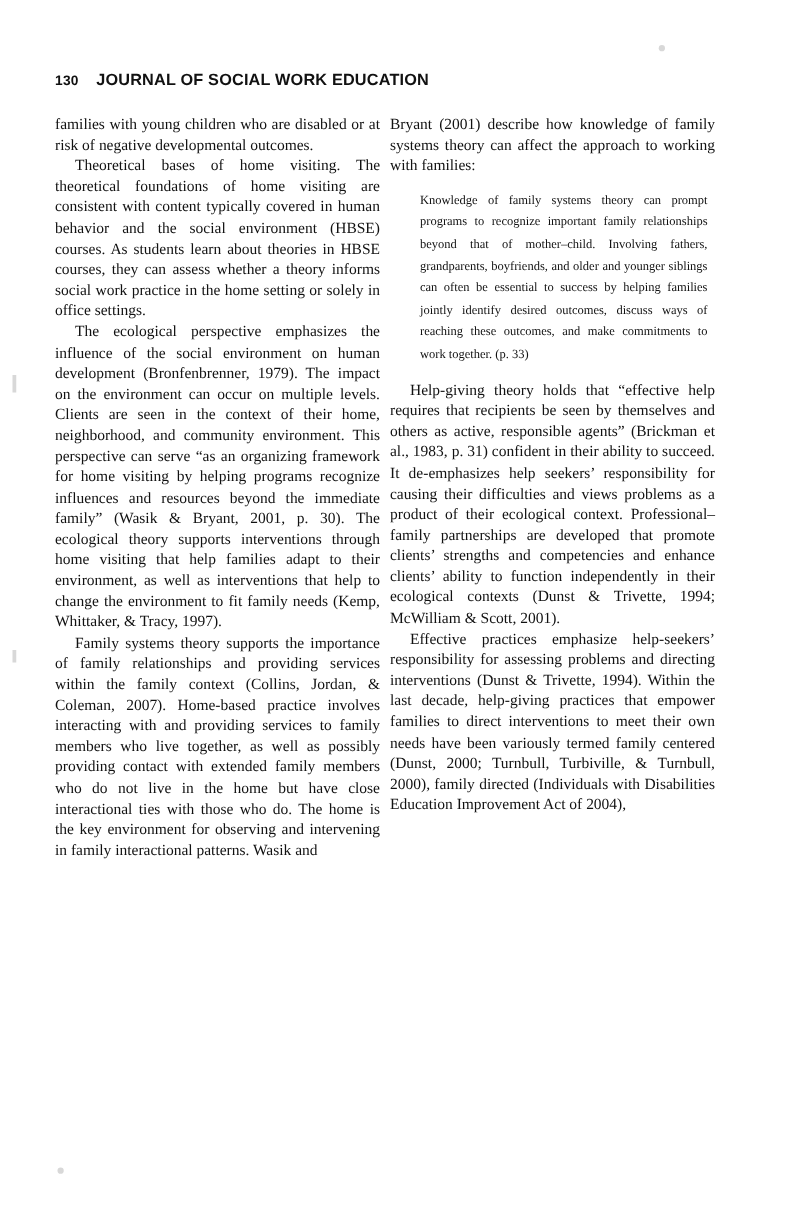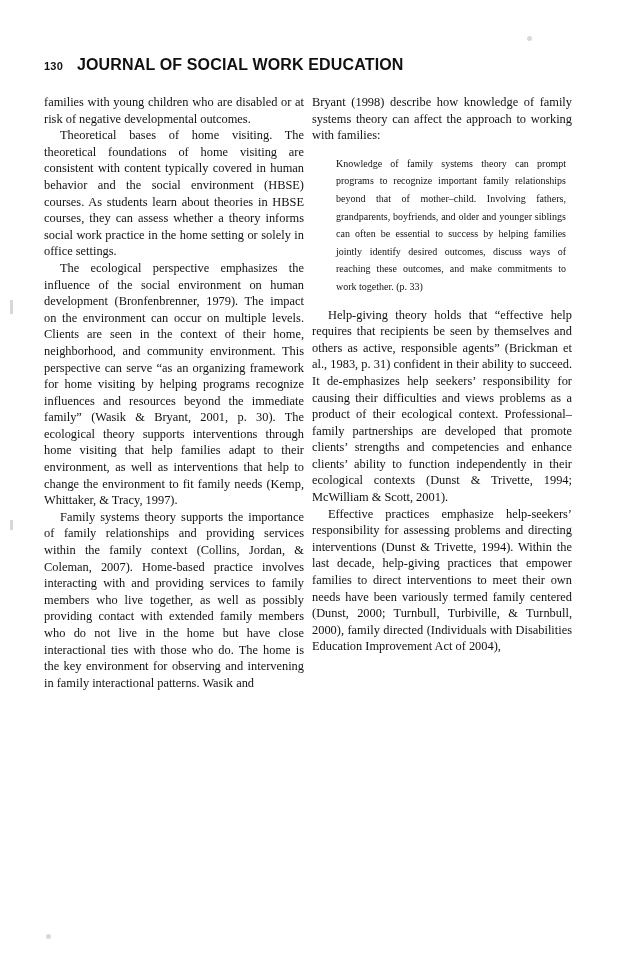--- a/index.html
+++ b/index.html
@@ -34,21 +34,21 @@
     color: #111;
   }
   .page-number {
     font-family: "Liberation Sans", sans-serif;
     font-weight: bold;
     font-size: 11px;
   }
   .journal-title {
     font-family: "Liberation Sans", sans-serif;
     font-weight: bold;
-    font-size: 16px;
+    font-size: 13px;
     letter-spacing: 0.15px;
   }
   .columns {
     display: flex;
     gap: 8px;
     align-items: flex-start;
   }
   .col {
     width: 260px;
     flex: 0 0 260px;
@@ -106,21 +106,21 @@
   <div class="columns">
 
     <div class="col">
       <p>families with young children who are disabled or at risk of negative developmental outcomes.</p>
       <p class="indent"><span class="italic-lead">Theoretical bases of home visiting.</span><span> The theoretical foundations of home visiting are consistent with content typically covered in human behavior and the social environment (HBSE) courses. As students learn about theories in HBSE courses, they can assess whether a theory informs social work practice in the home setting or solely in office settings.</span></p>
       <p class="indent">The ecological perspective emphasizes the influence of the social environment on human development (Bronfenbrenner, 1979). The impact on the environment can occur on multiple levels. Clients are seen in the context of their home, neighborhood, and community environment. This perspective can serve “as an organizing framework for home visiting by helping programs recognize influences and resources beyond the immediate family” (Wasik &amp; Bryant, 2001, p. 30). The ecological theory supports interventions through home visiting that help families adapt to their environment, as well as interventions that help to change the environment to fit family needs (Kemp, Whittaker, &amp; Tracy, 1997).</p>
       <p class="indent">Family systems theory supports the importance of family relationships and providing services within the family context (Collins, Jordan, &amp; Coleman, 2007). Home-based practice involves interacting with and providing services to family members who live together, as well as possibly providing contact with extended family members who do not live in the home but have close interactional ties with those who do. The home is the key environment for observing and intervening in family interactional patterns. Wasik and</p>
     </div>
 
     <div class="col">
-      <p>Bryant (1998) describe how knowledge of family systems theory can affect the approach to working with families:</p>
+      <p>Bryant (2001) describe how knowledge of family systems theory can affect the approach to working with families:</p>
       <div class="blockquote">
         <p>Knowledge of family systems theory can prompt programs to recognize important family relationships beyond that of mother–child. Involving fathers, grandparents, boyfriends, and older and younger siblings can often be essential to success by helping families jointly identify desired outcomes, discuss ways of reaching these outcomes, and make commitments to work together. (p. 33)</p>
       </div>
       <p class="indent">Help-giving theory holds that “effective help requires that recipients be seen by themselves and others as active, responsible agents” (Brickman et al., 1983, p. 31) confident in their ability to succeed. It de-emphasizes help seekers’ responsibility for causing their difficulties and views problems as a product of their ecological context. Professional–family partnerships are developed that promote clients’ strengths and competencies and enhance clients’ ability to function independently in their ecological contexts (Dunst &amp; Trivette, 1994; McWilliam &amp; Scott, 2001).</p>
       <p class="indent">Effective practices emphasize help-seekers’ responsibility for assessing problems and directing interventions (Dunst &amp; Trivette, 1994). Within the last decade, help-giving practices that empower families to direct interventions to meet their own needs have been variously termed family centered (Dunst, 2000; Turnbull, Turbiville, &amp; Turnbull, 2000), family directed (Individuals with Disabilities Education Improvement Act of 2004),</p>
     </div>
 
   </div>
 </div>
 

